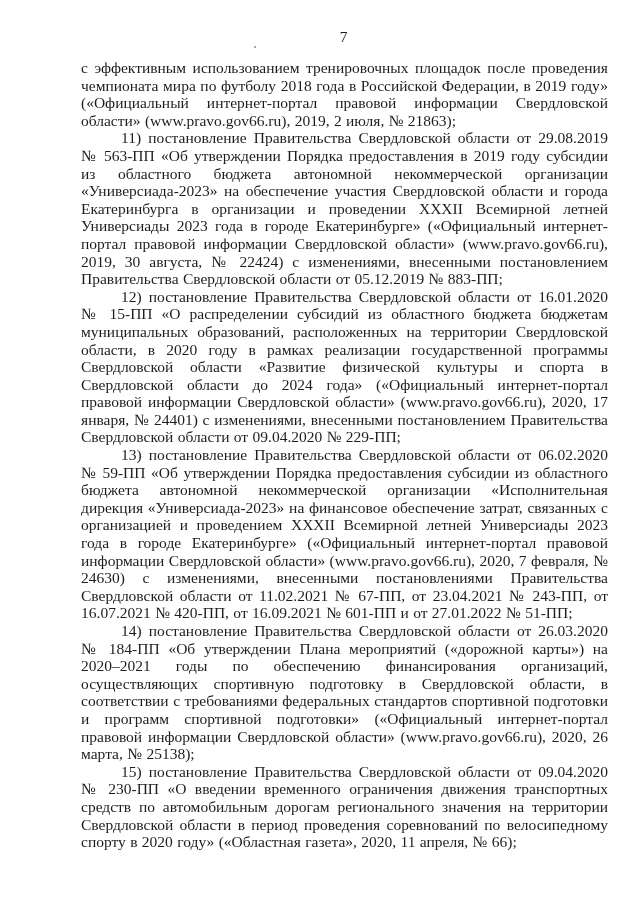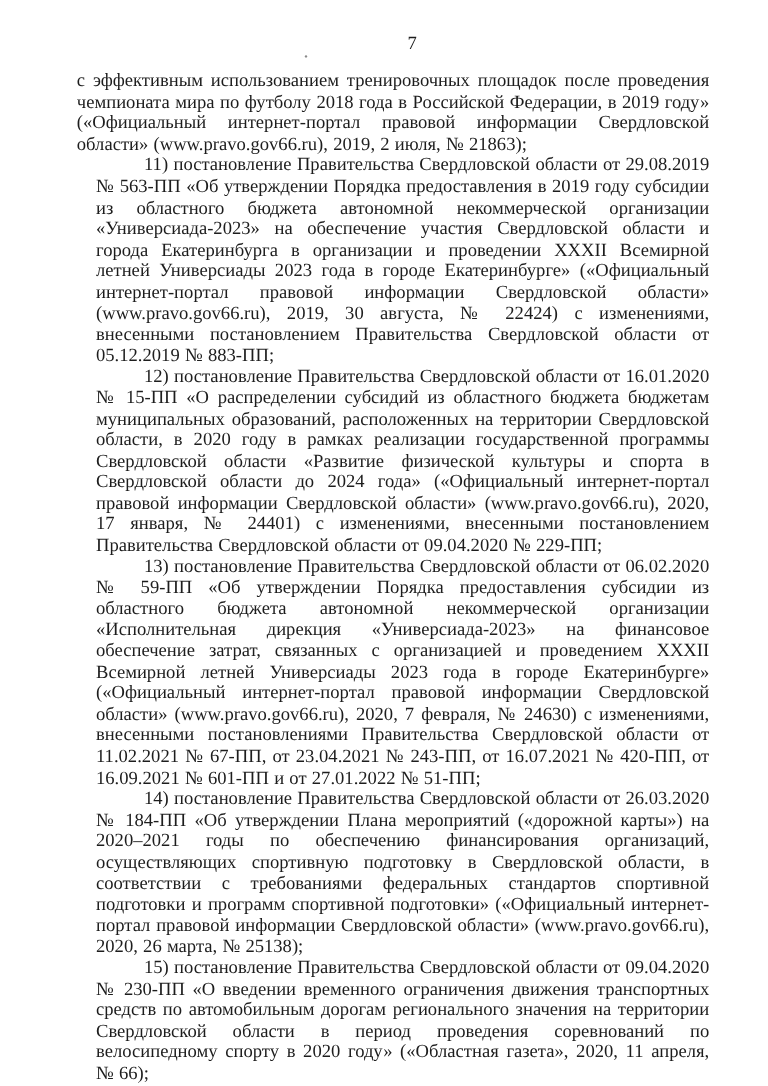--- a/index.html
+++ b/index.html
@@ -30,37 +30,36 @@
     left: 254px;
     top: 46px;
     width: 2px;
     height: 2px;
     background: #8a8a8a;
     border-radius: 50%;
   }
   .body-text {
     position: absolute;
     top: 59px;
-    left: 64px;
+    left: 81px;
     width: 527px;
     font-size: 15.5px;
     line-height: 17.6px;
     text-align: justify;
     text-justify: inter-word;
     hyphens: none;
     word-spacing: 0.5px;
   }
   .para {
     margin: 0;
     padding: 0;
     text-indent: 0;
   }
   .para.indent {
     text-indent: 40px;
-    margin-left: 16px;
   }
 </style>
 </head>
 <body>
 
 <div class="page">
 
   <div class="page-number">7</div>
 
   <div class="scan-dot"></div>

